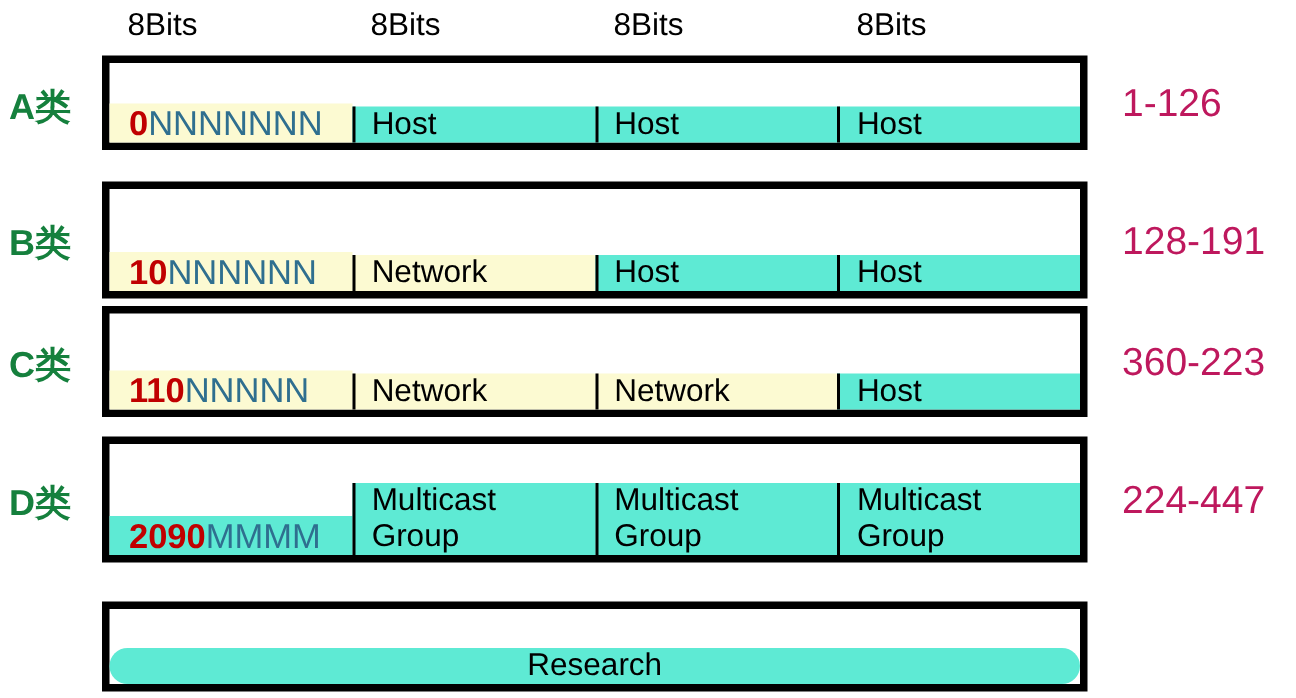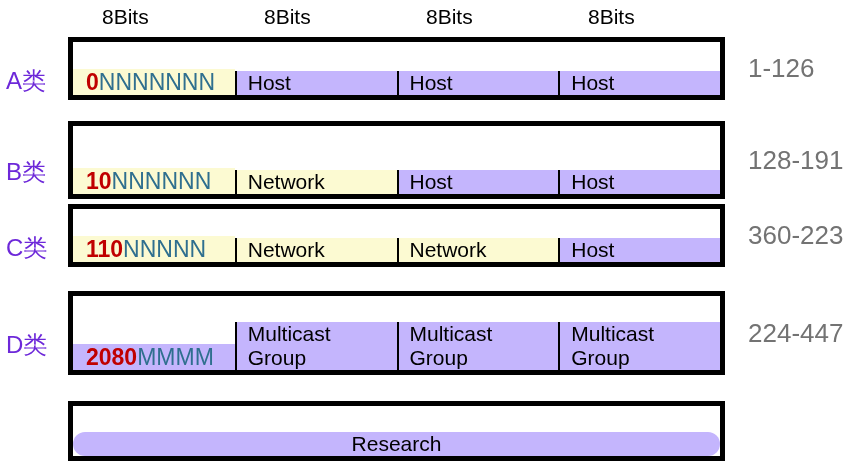--- a/index.html
+++ b/index.html
@@ -12,52 +12,52 @@
     position: relative;
     width: 864px;
     height: 465px;
     background: #ffffff;
     overflow: hidden;
   }
   
   .bits-header {
     position: absolute;
     top: 2px;
-    left: 90px;
+    left: 73px;
     width: 648px;
     height: 30px;
     display: flex;
   }
   .bits-label {
     flex: 1 1 0;
     padding-left: 12px;
     font-size: 21px;
     color: #000000;
     line-height: 30px;
     white-space: nowrap;
   }
   
   .row { position: absolute; left: 0; width: 864px; }
   .row-a { top: 37px;  height: 63px; }
   .row-b { top: 121px; height: 78px; }
-  .row-c { top: 204px; height: 63px; }
+  .row-c { top: 204px; height: 74px; }
   .row-d { top: 291px; height: 84px; border-radius: 18px; }
   .row-e { top: 401px; height: 60px; }
 
   .row-label {
     position: absolute;
     left: 6px;
-    top: 12px;
+    top: 2px;
     width: 60px;
     height: 100%;
     display: flex;
     align-items: center;
     font-size: 24px;
-    font-weight: normal;
-    color: #6d28d9;
+    font-weight: bold;
+    color: #15803d;
     white-space: nowrap;
   }
   .box {
     position: absolute;
     left: 68px;
     top: 0;
     width: 657px;
     height: 100%;
     border: 5px solid #000000;
     box-sizing: border-box;
@@ -70,41 +70,41 @@
     align-items: center;
     padding-left: 11px;
     padding-right: 8px;
     font-size: 21px;
     color: #000000;
     box-sizing: border-box;
     line-height: 1.15;
   }
   .cell + .cell { border-left: 2px solid #000000; }
   .bg-yellow { background: #FCFAD2; }
-  .bg-blue   { background: #c4b5fd; }
+  .bg-blue   { background: #5eead4; }
   .bits-cell { padding-left: 13px; font-size: 23px; white-space: nowrap; }
   .bits-prefix { color: #C00000; font-weight: bold; }
   .bits-letters { color: #2F6F8F; }
   .cell-full {
     flex: 1 1 0;
     justify-content: center;
     text-align: center;
     padding: 0;
     border-radius: 13px;
   }
   .range-label {
     position: absolute;
     left: 748px;
     top: 0;
     width: 112px;
     height: 100%;
     display: flex;
     align-items: center;
     font-size: 26px;
-    color: #737373;
+    color: #be185d;
     white-space: nowrap;
   }
 </style>
 </head>
 <body>
 
 <div class="canvas">
 
   <div class="bits-header">
     <span class="bits-label">8Bits</span>
@@ -167,21 +167,21 @@
           <span>Host</span>
         </div>
     </div>
     <div class="range-label">360-223</div>
   </div>
 
   <div class="row row-d">
     <div class="row-label">D类</div>
     <div class="box">
       <div class="cell bg-blue bits-cell">
-        <span><span class="bits-prefix">2080</span><span class="bits-letters">MMMM</span></span>
+        <span><span class="bits-prefix">2090</span><span class="bits-letters">MMMM</span></span>
       </div>
       <div class="cell bg-blue">
           <span>Multicast Group</span>
         </div>
       <div class="cell bg-blue">
           <span>Multicast Group</span>
         </div>
       <div class="cell bg-blue">
           <span>Multicast Group</span>
         </div>

